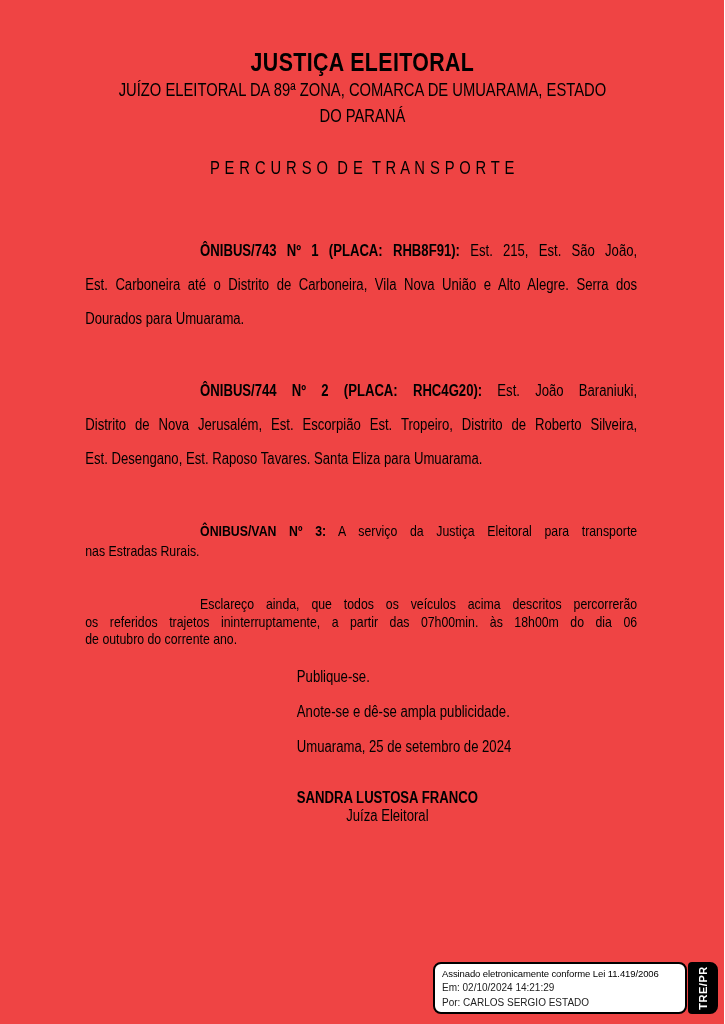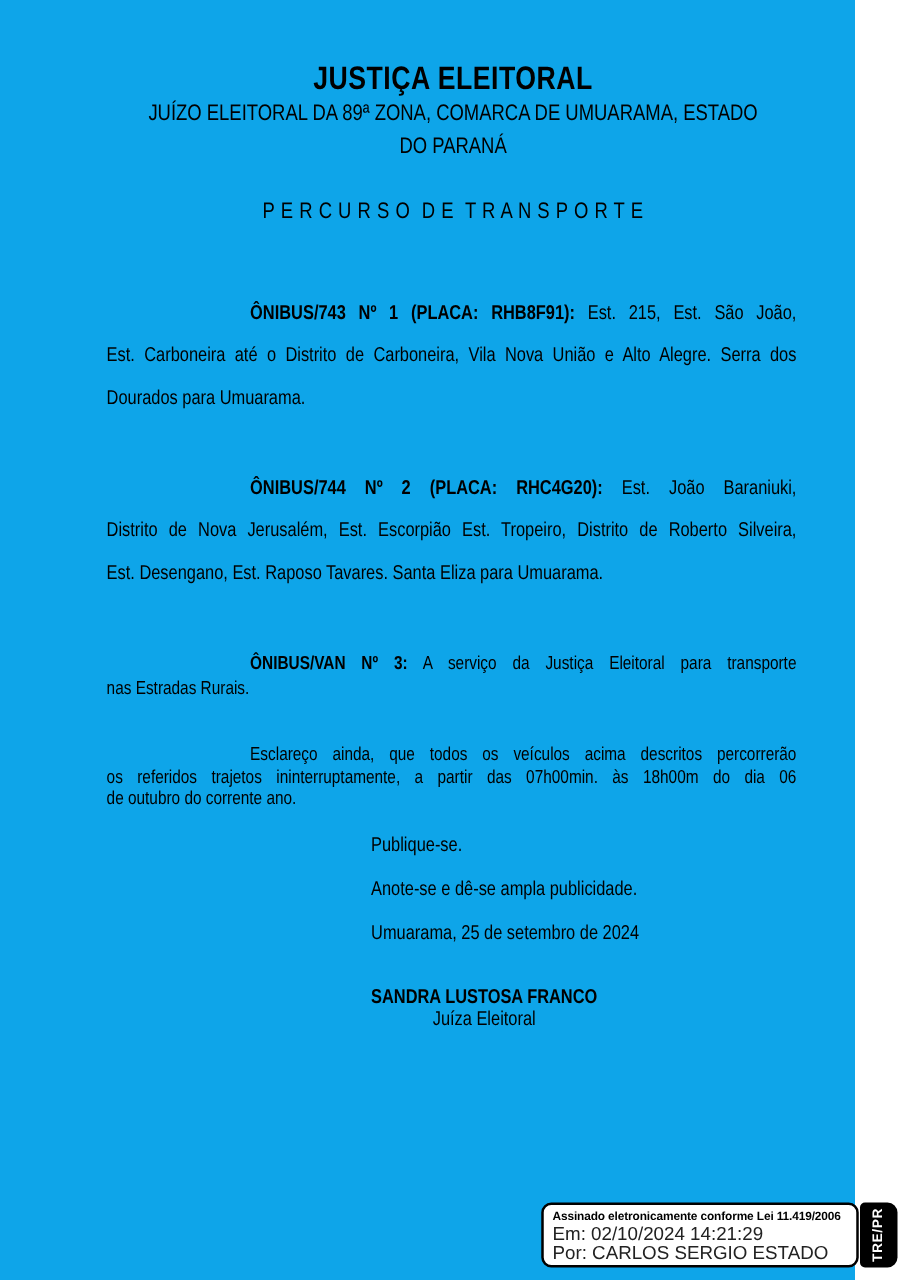--- a/index.html
+++ b/index.html
@@ -1,21 +1,21 @@
 <!DOCTYPE html>
 <html><head>
 <meta charset="utf-8">
 <style>
   html, body { margin:0; padding:0; }
   body {
     width:725px; height:1024px; overflow:hidden;
     background:#ffffff; color:#000000;
     font-family:"Liberation Sans", sans-serif;
   }
-  .sheet { position:relative; width:684px; height:1024px; background:#0ea5e9; }
+  .sheet { position:relative; width:684px; height:1024px; background:#ef4444;padding-left:40px; }
 
   
   .condense {
     position:absolute; top:0; left:0; width:884px; height:1024px;
     transform:scaleX(0.82); transform-origin:0 0;
   }
 
   .hdr { position:absolute; top:47px; left:0; width:884px; text-align:center; }
   .hdr h1 { margin:0; font-size:26px; line-height:30px; font-weight:bold; letter-spacing:0.5px; }
   .hdr .court { margin:0; font-size:18px; line-height:26px; font-weight:normal; }
@@ -42,22 +42,22 @@
   .sig { position:absolute; left:362px; top:789px; font-size:16px; line-height:17.5px; }
   .sig .name { font-weight:bold; display:block; }
   .sig .role { display:block; text-align:center; }
 
   
   .stamp {
     position:absolute; left:433px; top:962px; width:254px; height:52px;
     box-sizing:border-box; border:2px solid #000; border-radius:8px;
     background:#fff; padding:3px 6px 0 7px;
   }
-  .stamp .l1 { font-weight:bold; font-size:9.5px; line-height:13px; letter-spacing:-0.1px; white-space:nowrap; }
-  .stamp .l2, .stamp .l3 { font-size:15px; line-height:15px; color:#222; white-space:nowrap; }
+  .stamp .l1 { font-weight:normal; font-size:9.5px; line-height:13px; letter-spacing:-0.1px; white-space:nowrap; }
+  .stamp .l2, .stamp .l3 { font-size:10px; line-height:15px; color:#222; white-space:nowrap; }
 
   .tab {
     position:absolute; left:688px; top:962px; width:30px; height:52px;
     background:#000; border-radius:4px 8px 8px 4px;
     display:flex; align-items:center; justify-content:center;
   }
   .tab span {
     transform:rotate(-90deg); color:#fff; font-weight:bold;
     font-size:11px; letter-spacing:0.5px; white-space:nowrap;
   }

